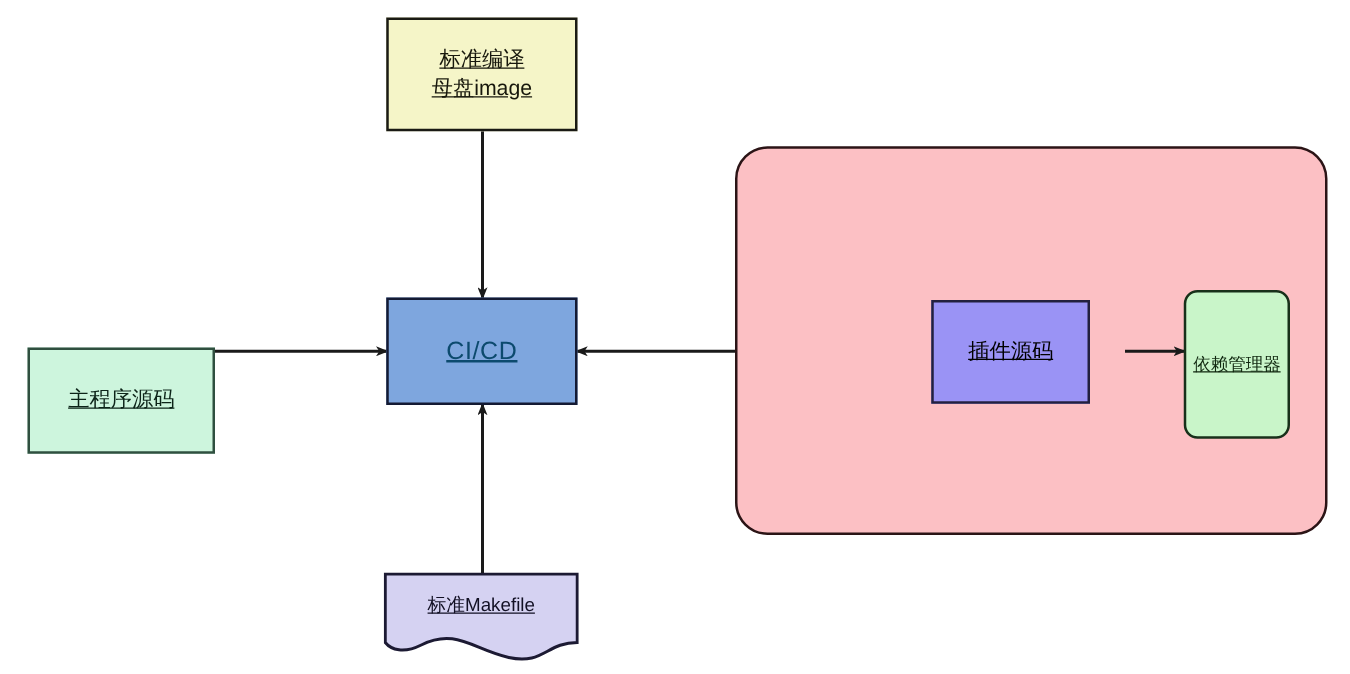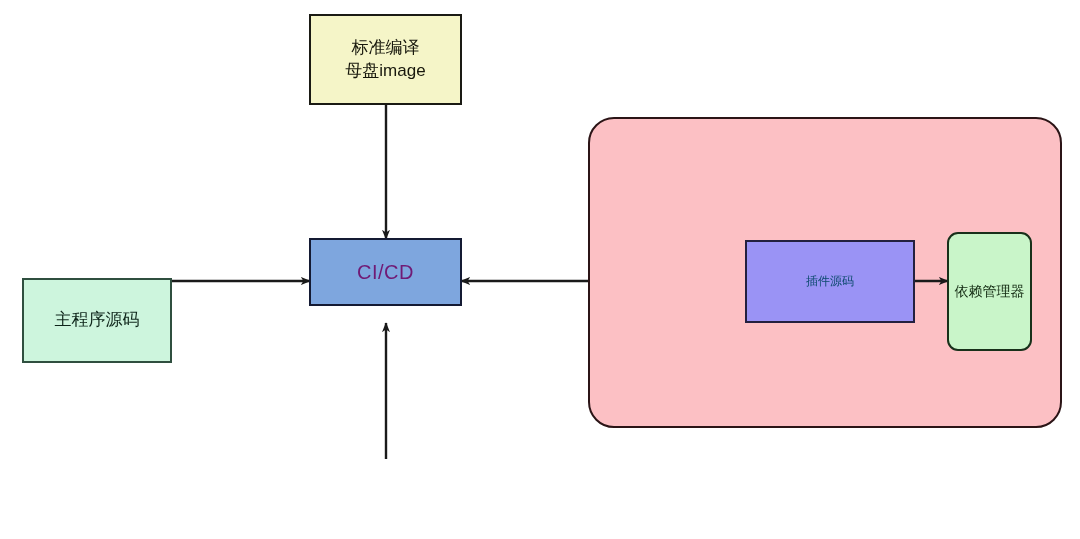--- a/index.html
+++ b/index.html
@@ -19,20 +19,21 @@
   }
   .node {
     position: absolute;
     box-sizing: border-box;
     display: flex;
     align-items: center;
     justify-content: center;
     text-align: center;
     line-height: 1.35;
     color: #111111;
+    text-decoration: underline;
   }
   .node-label {
     display: block;
     white-space: pre-line;
   }
 
   
   #node-build-image {
     left: 309px;
     top: 14px;
@@ -55,49 +56,49 @@
     font-size: 17px;
     color: #0d2419;
     margin-top: 40px;
   }
 
   
   #node-cicd {
     left: 309px;
     top: 238px;
     width: 153px;
-    height: 68px;
+    height: 86px;
     background: #7ea6de;
     border: 2px solid #141a33;
     font-size: 20px;
-    color: #701a75;
+    color: #0c4a6e;
     letter-spacing: 0.5px;
   }
 
   
   #node-plugin-zone {
     left: 588px;
     top: 117px;
     width: 474px;
     height: 311px;
     background: #fcc0c4;
     border: 2px solid #2b1416;
     border-radius: 26px;
   }
 
   
   #node-plugin-source {
     left: 745px;
     top: 240px;
-    width: 170px;
+    width: 127px;
     height: 83px;
     background: #9a93f5;
     border: 2px solid #23203f;
-    font-size: 12px;
-    color: #0c4a6e;
+    font-size: 17px;
+    color: #000000;
   }
 
   
   #node-dep-manager {
     left: 947px;
     top: 232px;
     width: 85px;
     height: 119px;
     background: #c9f5c9;
     border: 2px solid #18301a;
@@ -184,14 +185,20 @@
   </div>
 
   <div class="node" id="node-plugin-source">
     <span class="node-label">插件源码</span>
   </div>
 
   <div class="node" id="node-dep-manager">
     <span class="node-label">依赖管理器</span>
   </div>
 
+  <div class="node" id="node-makefile">
+    <svg class="doc-shape" viewBox="0 0 156 72" preserveAspectRatio="none" xmlns="http://www.w3.org/2000/svg">
+      <path d="M 1.2 1.2 L 154.8 1.2 L 154.8 56 C 130 56 128 74 100 68 C 72 62 58 44 30 58 C 16 65 6 62 1.2 56 Z" fill="#d5d2f2" stroke="#1c1a33" stroke-width="2.4"></path>
+    </svg>
+    <span class="node-label">标准Makefile</span>
+  </div>
 
 </div>
 
 </body></html>

